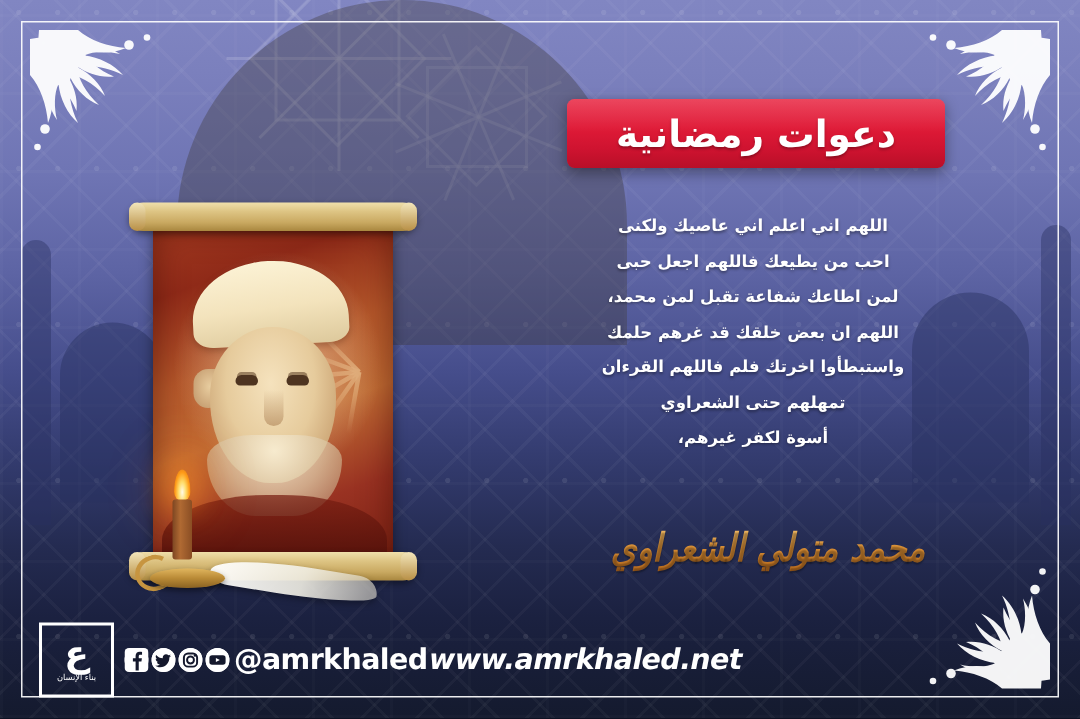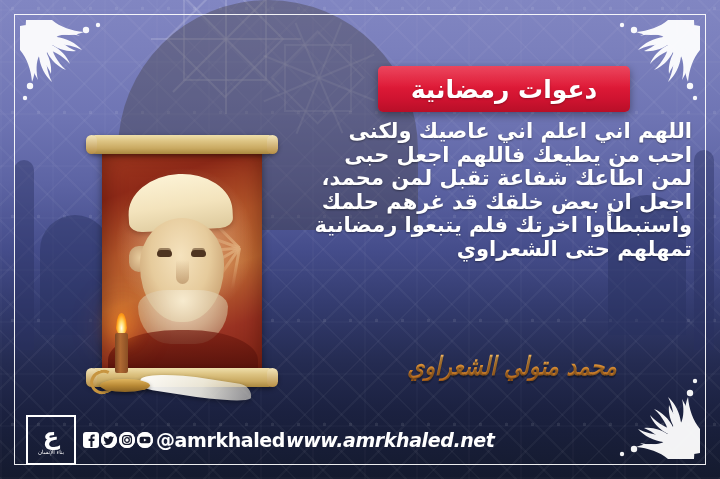--- a/index.html
+++ b/index.html
@@ -186,26 +186,26 @@
     font-weight: bold;
     letter-spacing: .5px;
     direction: rtl;
     text-shadow: 0 1px 2px rgba(0,0,0,.30);
   }
 
   
   .dua {
     position: absolute;
     left: 312px;
-    top: 120px;
+    top: 139px;
     width: 380px;
     direction: rtl;
-    text-align: right;
+    text-align: center;
     color: #ffffff;
-    font-size: 21px;
+    font-size: 11px;
     line-height: 23.5px;
     font-weight: bold;
     text-shadow: 0 1px 2px rgba(0,0,0,.40);
   }
   .dua div { white-space: nowrap; }
 
   
   .signature {
     position: absolute;
     left: 404px;
@@ -596,23 +596,24 @@
   </div>
 
   <div class="title-banner">
     <span class="title-text">دعوات رمضانية</span>
   </div>
 
   <div class="dua">
     <div>اللهم اني اعلم اني عاصيك ولكنى</div>
     <div>احب من يطيعك فاللهم اجعل حبى</div>
     <div>لمن اطاعك شفاعة تقبل لمن محمد،</div>
-    <div>اجعل ان بعض خلقك قد غرهم حلمك</div>
-    <div>واستبطأوا اخرتك فلم يتبعوا رمضانية</div>
+    <div>اللهم ان بعض خلقك قد غرهم حلمك</div>
+    <div>واستبطأوا اخرتك فلم فاللهم القرءان</div>
     <div>تمهلهم حتى الشعراوي</div>
+    <div>أسوة لكفر غيرهم،</div>
   </div>
 
   <div class="signature">
     <span class="signature-text">محمد متولي الشعراوي</span>
   </div>
 
   <div class="scroll-wrap">
     <div class="parchment">
       <div class="rays">
         <span style="transform:rotate(10deg)"></span>

